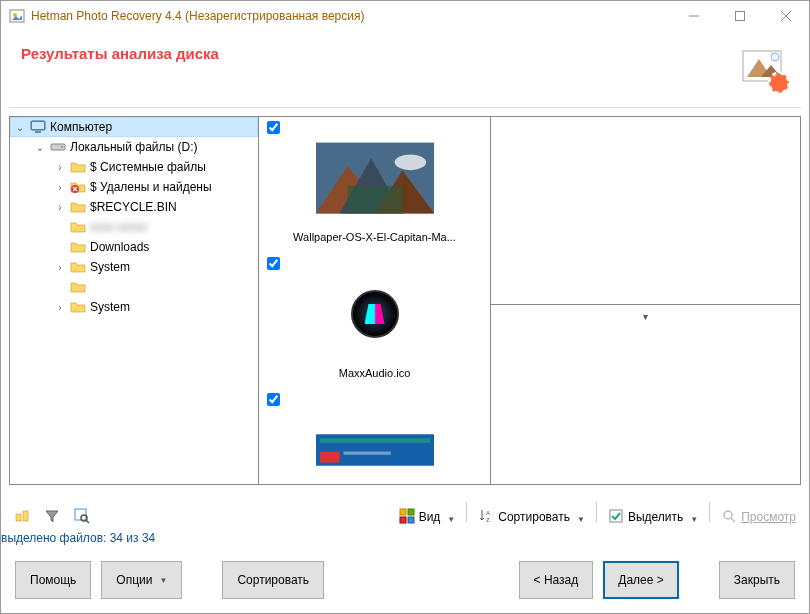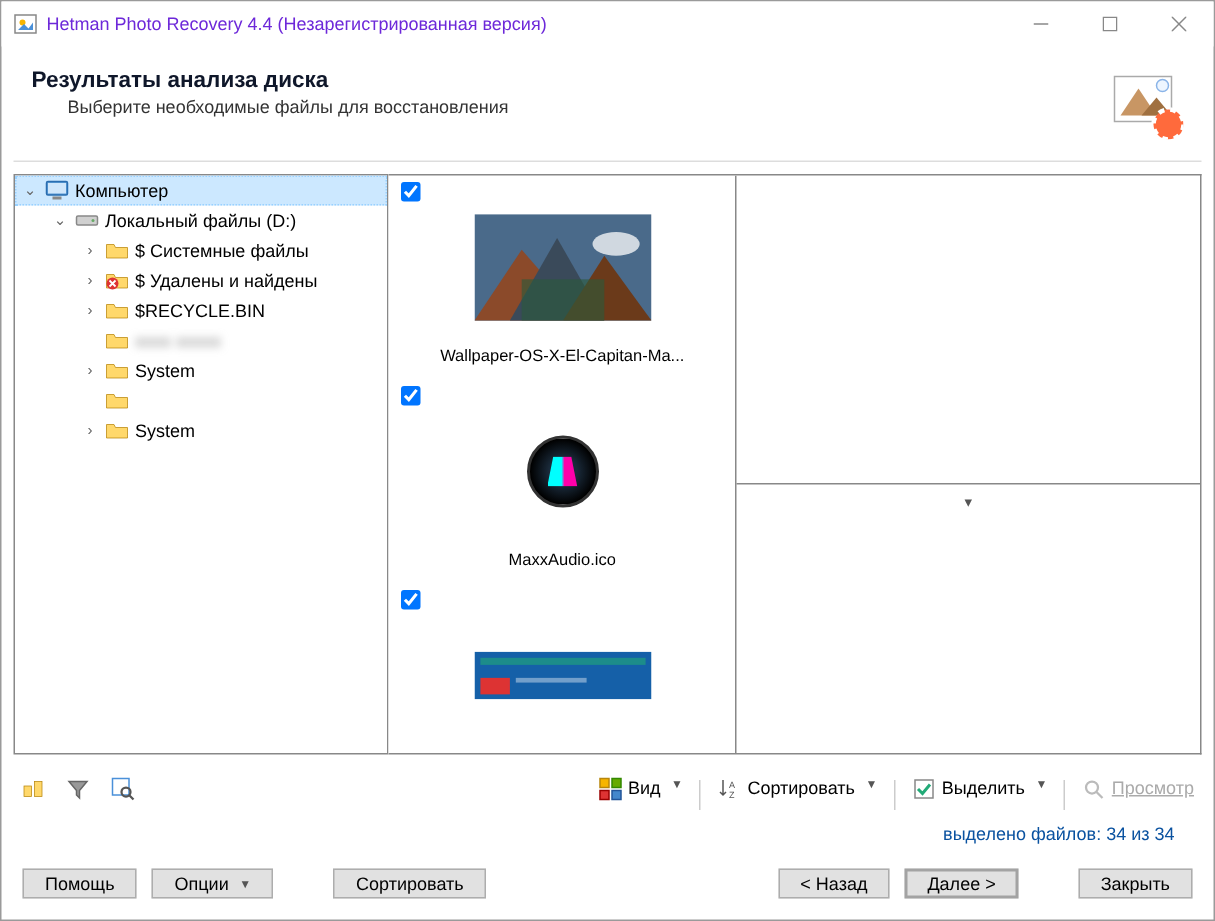--- a/index.html
+++ b/index.html
@@ -1,24 +1,24 @@
 <!DOCTYPE html>
 <html><head>
 <meta charset="utf-8">
 <style>
 * { box-sizing: border-box; margin: 0; padding: 0; font-family: 'Segoe UI', Tahoma, sans-serif; }
 body { background: #202020; display: flex; align-items: center; justify-content: center; height: 100vh; }
 .window { width: 810px; height: 614px; background: #fff; border: 1px solid #9a9a9a; display: flex; flex-direction: column; }
 .titlebar { height: 30px; display: flex; align-items: center; padding: 0 0 0 8px; background: #fff; }
 .titlebar .app-icon { width: 16px; height: 16px; margin-right: 6px; }
-.titlebar .title { font-size: 12px; color: #6d28d9; flex: 1; }
+.titlebar .title { font-size: 12px; color: #a16207; flex: 1; }
 .titlebar .winbtn { width: 46px; height: 30px; display: flex; align-items: center; justify-content: center; color: #888; cursor: pointer; }
 .header { padding: 14px 20px 8px 20px; display: flex; align-items: flex-start; }
 .header-text { flex: 1; }
-.header-title { font-size: 15px; font-weight: bold; color: #0f172a; }
+.header-title { font-size: 15px; font-weight: bold; color: #ef4444; }
 .header-sub { font-size: 12px; color: #333; padding-left: 24px; margin-top: 2px; }
 .header-icon { width: 48px; height: 48px; position: relative; }
 .header-divider { border: none; border-top: 1px solid #ddd; margin: 6px 8px 0 8px; }
 .main { flex: 1; display: flex; padding: 8px; gap: 0; min-height: 0; }
 .tree { width: 250px; border: 1px solid #888; background: #fff; overflow: auto; font-size: 12px; }
 .tree-item { display: flex; align-items: center; padding: 2px 4px; white-space: nowrap; cursor: pointer; }
 .tree-item.selected { background: #cce8ff; border: 1px dotted #99d1ff; padding: 1px 3px; }
 .tree-item .expander { width: 12px; display: inline-flex; justify-content: center; font-size: 10px; color: #666; }
 .tree-item .t-icon { width: 16px; height: 16px; margin: 0 4px; display: inline-flex; align-items: center; justify-content: center; }
 .ind0 { padding-left: 4px; }
@@ -27,29 +27,29 @@
 .thumbs-wrap { flex: 1; border: 1px solid #888; background: #fff; display: flex; position: relative; overflow: hidden; border-left: none; }
 .thumbs { flex: 1; overflow-y: scroll; padding: 0 4px; }
 .thumb-item { display: flex; flex-direction: column; align-items: center; padding: 6px 2px 10px 2px; position: relative; }
 .thumb-check { position: absolute; left: 4px; top: 4px; }
 .thumb-img { width: 120px; height: 90px; display: flex; align-items: center; justify-content: center; border: 1px solid transparent; margin-top: 10px; }
 .thumb-label { font-size: 11px; text-align: center; margin-top: 8px; max-width: 180px; overflow: hidden; text-overflow: ellipsis; white-space: nowrap; }
 .preview { width: 310px; border-left: 1px solid #888; display: flex; flex-direction: column; }
 .preview-top { flex: 1; }
 .preview-bottom { height: 180px; border-top: 1px solid #888; display: flex; align-items: flex-start; justify-content: center; padding-top: 6px; }
 .toolbar { display: flex; align-items: center; padding: 6px 8px; gap: 4px; }
-.tbtn { height: 26px; min-width: 26px; border: 1px solid transparent; background: transparent; display: inline-flex; align-items: flex-start; justify-content: center; padding: 0 4px; font-size: 12px; cursor: pointer; gap: 4px; }
+.tbtn { height: 26px; min-width: 26px; border: 1px solid transparent; background: transparent; display: inline-flex; align-items: flex-end; justify-content: center; padding: 0 4px; font-size: 12px; cursor: pointer; gap: 4px; }
 .tbtn.disabled { color: #aaa; cursor: default; text-decoration: underline; }
 .tsep { width: 1px; height: 20px; background: #ccc; margin: 0 2px; }
 .spacer { flex: 1; }
 .drop-arrow { font-size: 8px; color: #555; margin-left: 3px; }
-.status { text-align: right; padding: 0 26px 6px 0; font-size: 12px; color: #0a52a0; }
+.status { text-align: left; padding: 0 26px 6px 0; font-size: 12px; color: #0a52a0; }
 .bottombar { display: flex; align-items: center; padding: 10px 14px 14px 14px; gap: 10px; }
-.btn { height: 20px; border: 1px solid #adadad; background: #e1e1e1; font-size: 12px; padding: 0 14px; cursor: pointer; display: inline-flex; align-items: center; gap: 4px; }
-.btn.primary { border: 2px solid #a3a3a3; padding: 0 13px; }
+.btn { height: 38px; border: 1px solid #adadad; background: #e1e1e1; font-size: 12px; padding: 0 14px; cursor: pointer; display: inline-flex; align-items: center; gap: 4px; }
+.btn.primary { border: 2px solid #0369a1; padding: 0 13px; }
 .folder-svg { fill: #ffd86b; stroke: #b8860b; stroke-width: .5; }
 input[type=checkbox] { width: 13px; height: 13px; }
 </style>
 </head>
 <body>
 
 <div class="window">
 
   <div class="titlebar">
     <span class="app-icon">
@@ -74,21 +74,20 @@
         <svg width="10" height="10">
           <line x1="0" y1="0" x2="10" y2="10" stroke="currentColor"></line>
           <line x1="10" y1="0" x2="0" y2="10" stroke="currentColor"></line>
         </svg>
       </div>
   </div>
 
   <div class="header">
     <div class="header-text">
       <div class="header-title">Результаты анализа диска</div>
-      <div class="header-sub">Выберите необходимые файлы для восстановления</div>
     </div>
     <div class="header-icon">
       <svg viewBox="0 0 48 48">
         <rect x="2" y="6" width="38" height="30" fill="#fff" stroke="#aaa"></rect>
         <polygon points="6,32 18,14 30,32" fill="#c89664"></polygon>
         <polygon points="20,32 30,20 40,32" fill="#a07040"></polygon>
         <circle cx="34" cy="12" r="4" fill="#eef6ff" stroke="#8ab4e8"></circle>
         <circle cx="38" cy="38" r="10" fill="#ff6a3c"></circle>
         <circle cx="38" cy="38" r="10" fill="none" stroke="#fff" stroke-width="3" stroke-dasharray="4 4"></circle>
       </svg>
@@ -151,20 +150,29 @@
             <span style="">$RECYCLE.BIN</span>
           </div>
           <div class="tree-item ind2">
             <span class="expander"></span>
             <span class="t-icon">
               <svg width="16" height="16" viewBox="0 0 16 16">
                 <path d="M1 4 L6 4 L7 6 L15 6 L15 13 L1 13 Z" class="folder-svg"></path>
               </svg>
             </span>
             <span style="filter:blur(3px);color:#888;">xxxx xxxxx</span>
+          </div>
+          <div class="tree-item ind2">
+            <span class="expander"></span>
+            <span class="t-icon">
+              <svg width="16" height="16" viewBox="0 0 16 16">
+                <path d="M1 4 L6 4 L7 6 L15 6 L15 13 L1 13 Z" class="folder-svg"></path>
+              </svg>
+            </span>
+            <span style="">Downloads</span>
           </div>
           <div class="tree-item ind2">
             <span class="expander">›</span>
             <span class="t-icon">
               <svg width="16" height="16" viewBox="0 0 16 16">
                 <path d="M1 4 L6 4 L7 6 L15 6 L15 13 L1 13 Z" class="folder-svg"></path>
               </svg>
             </span>
             <span style="">System</span>
           </div>

